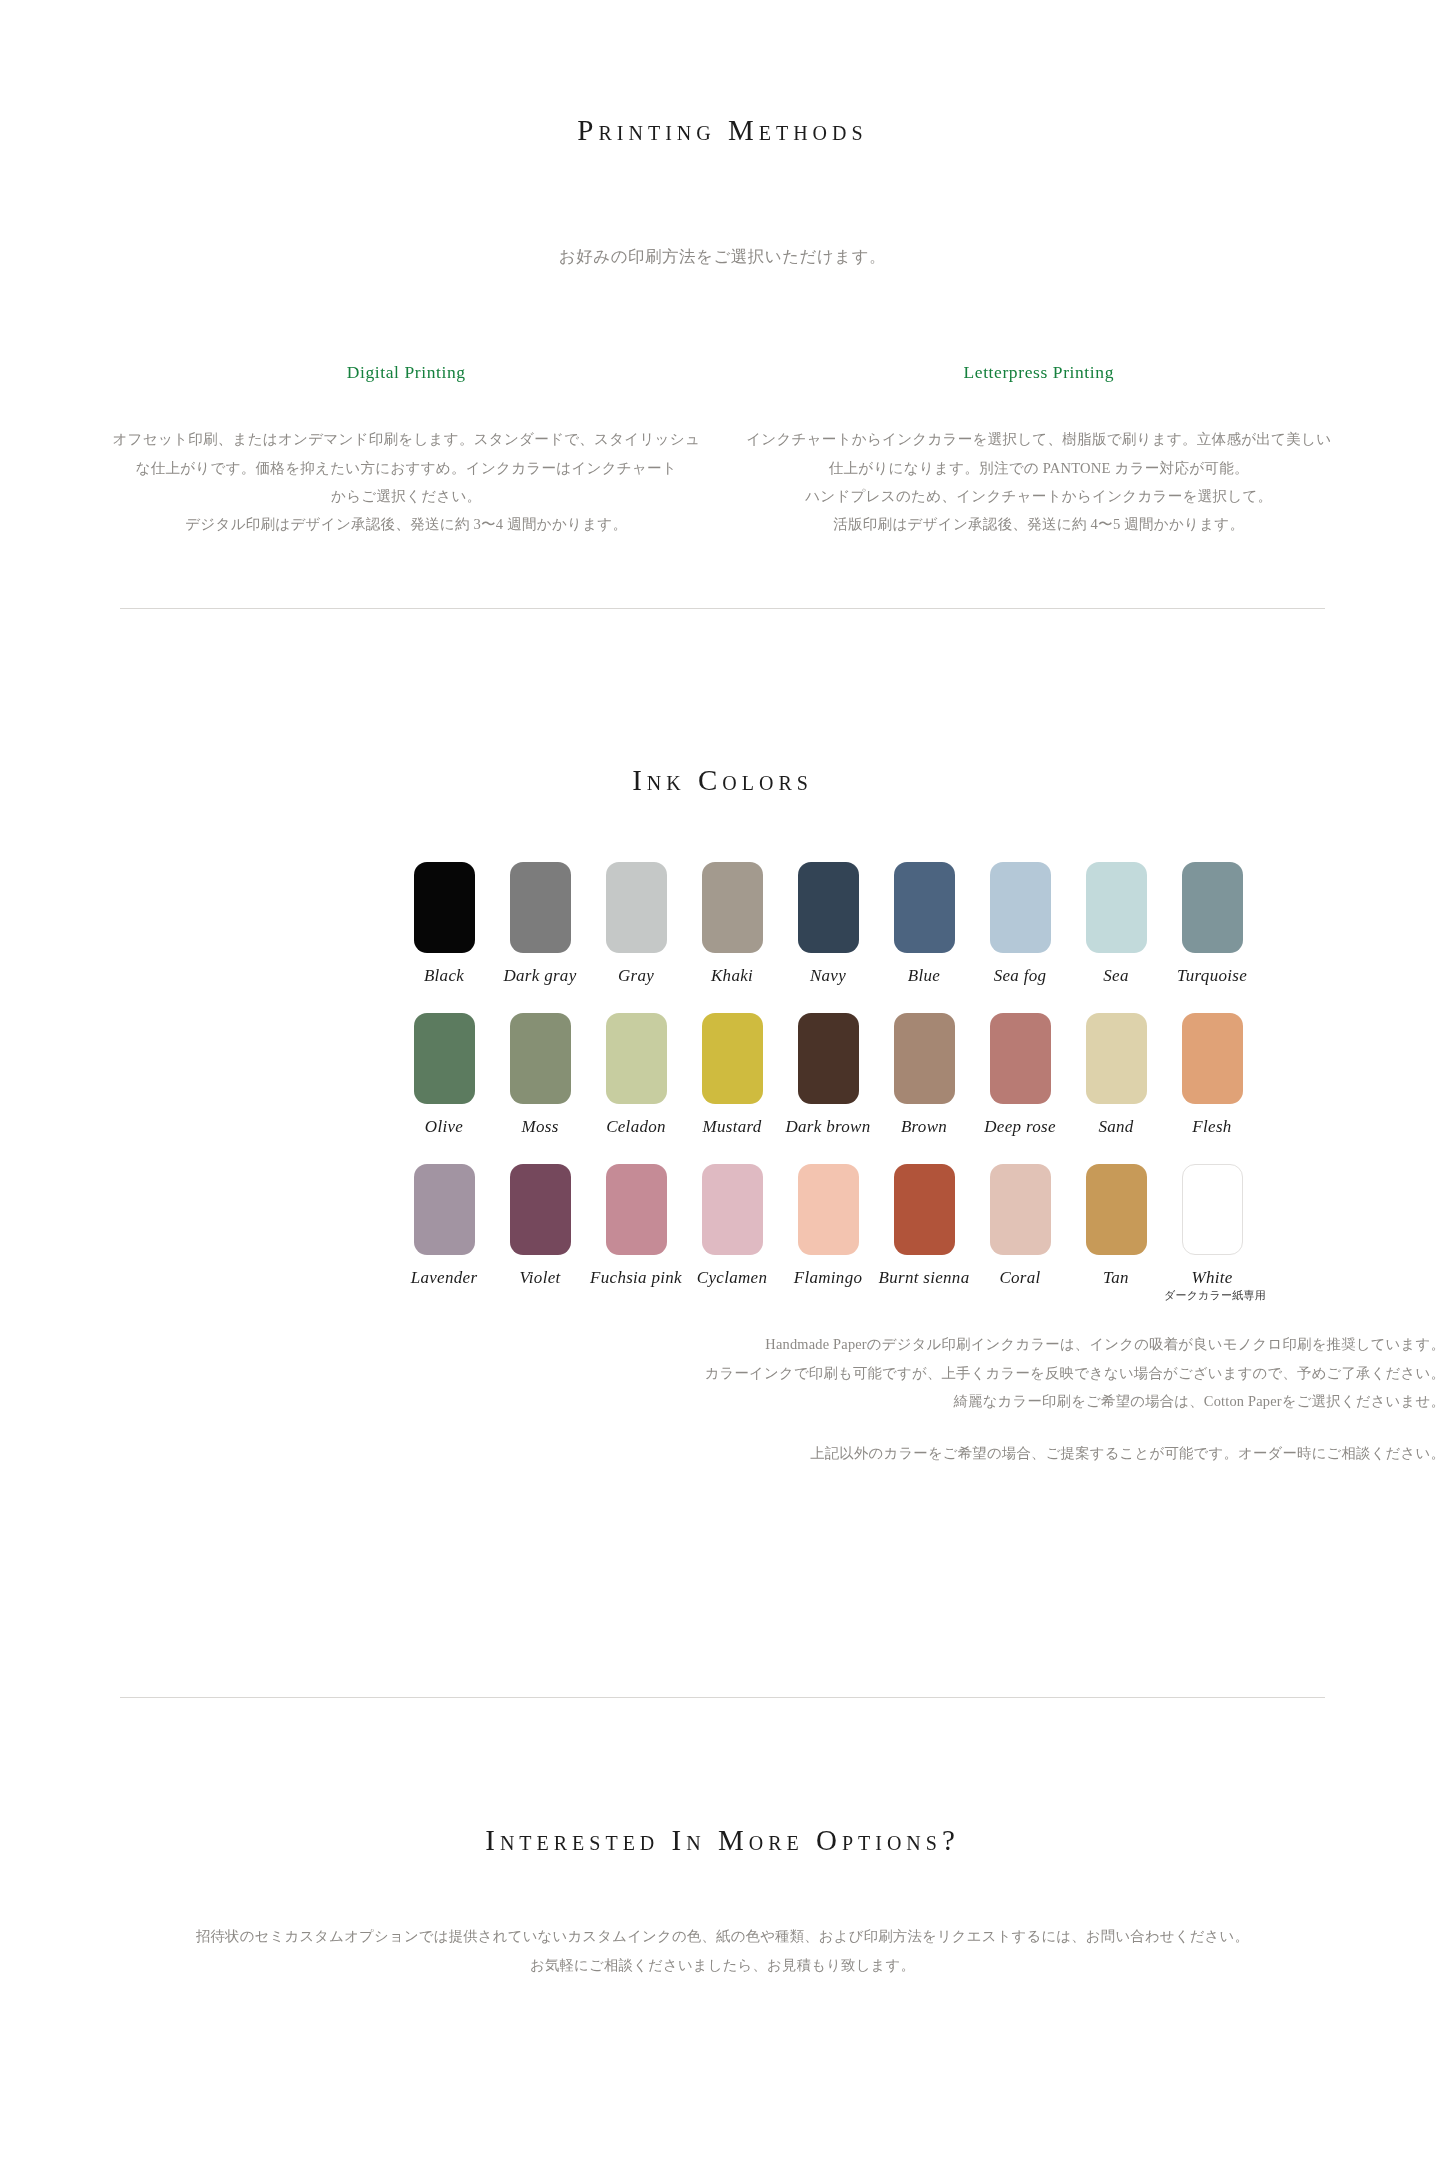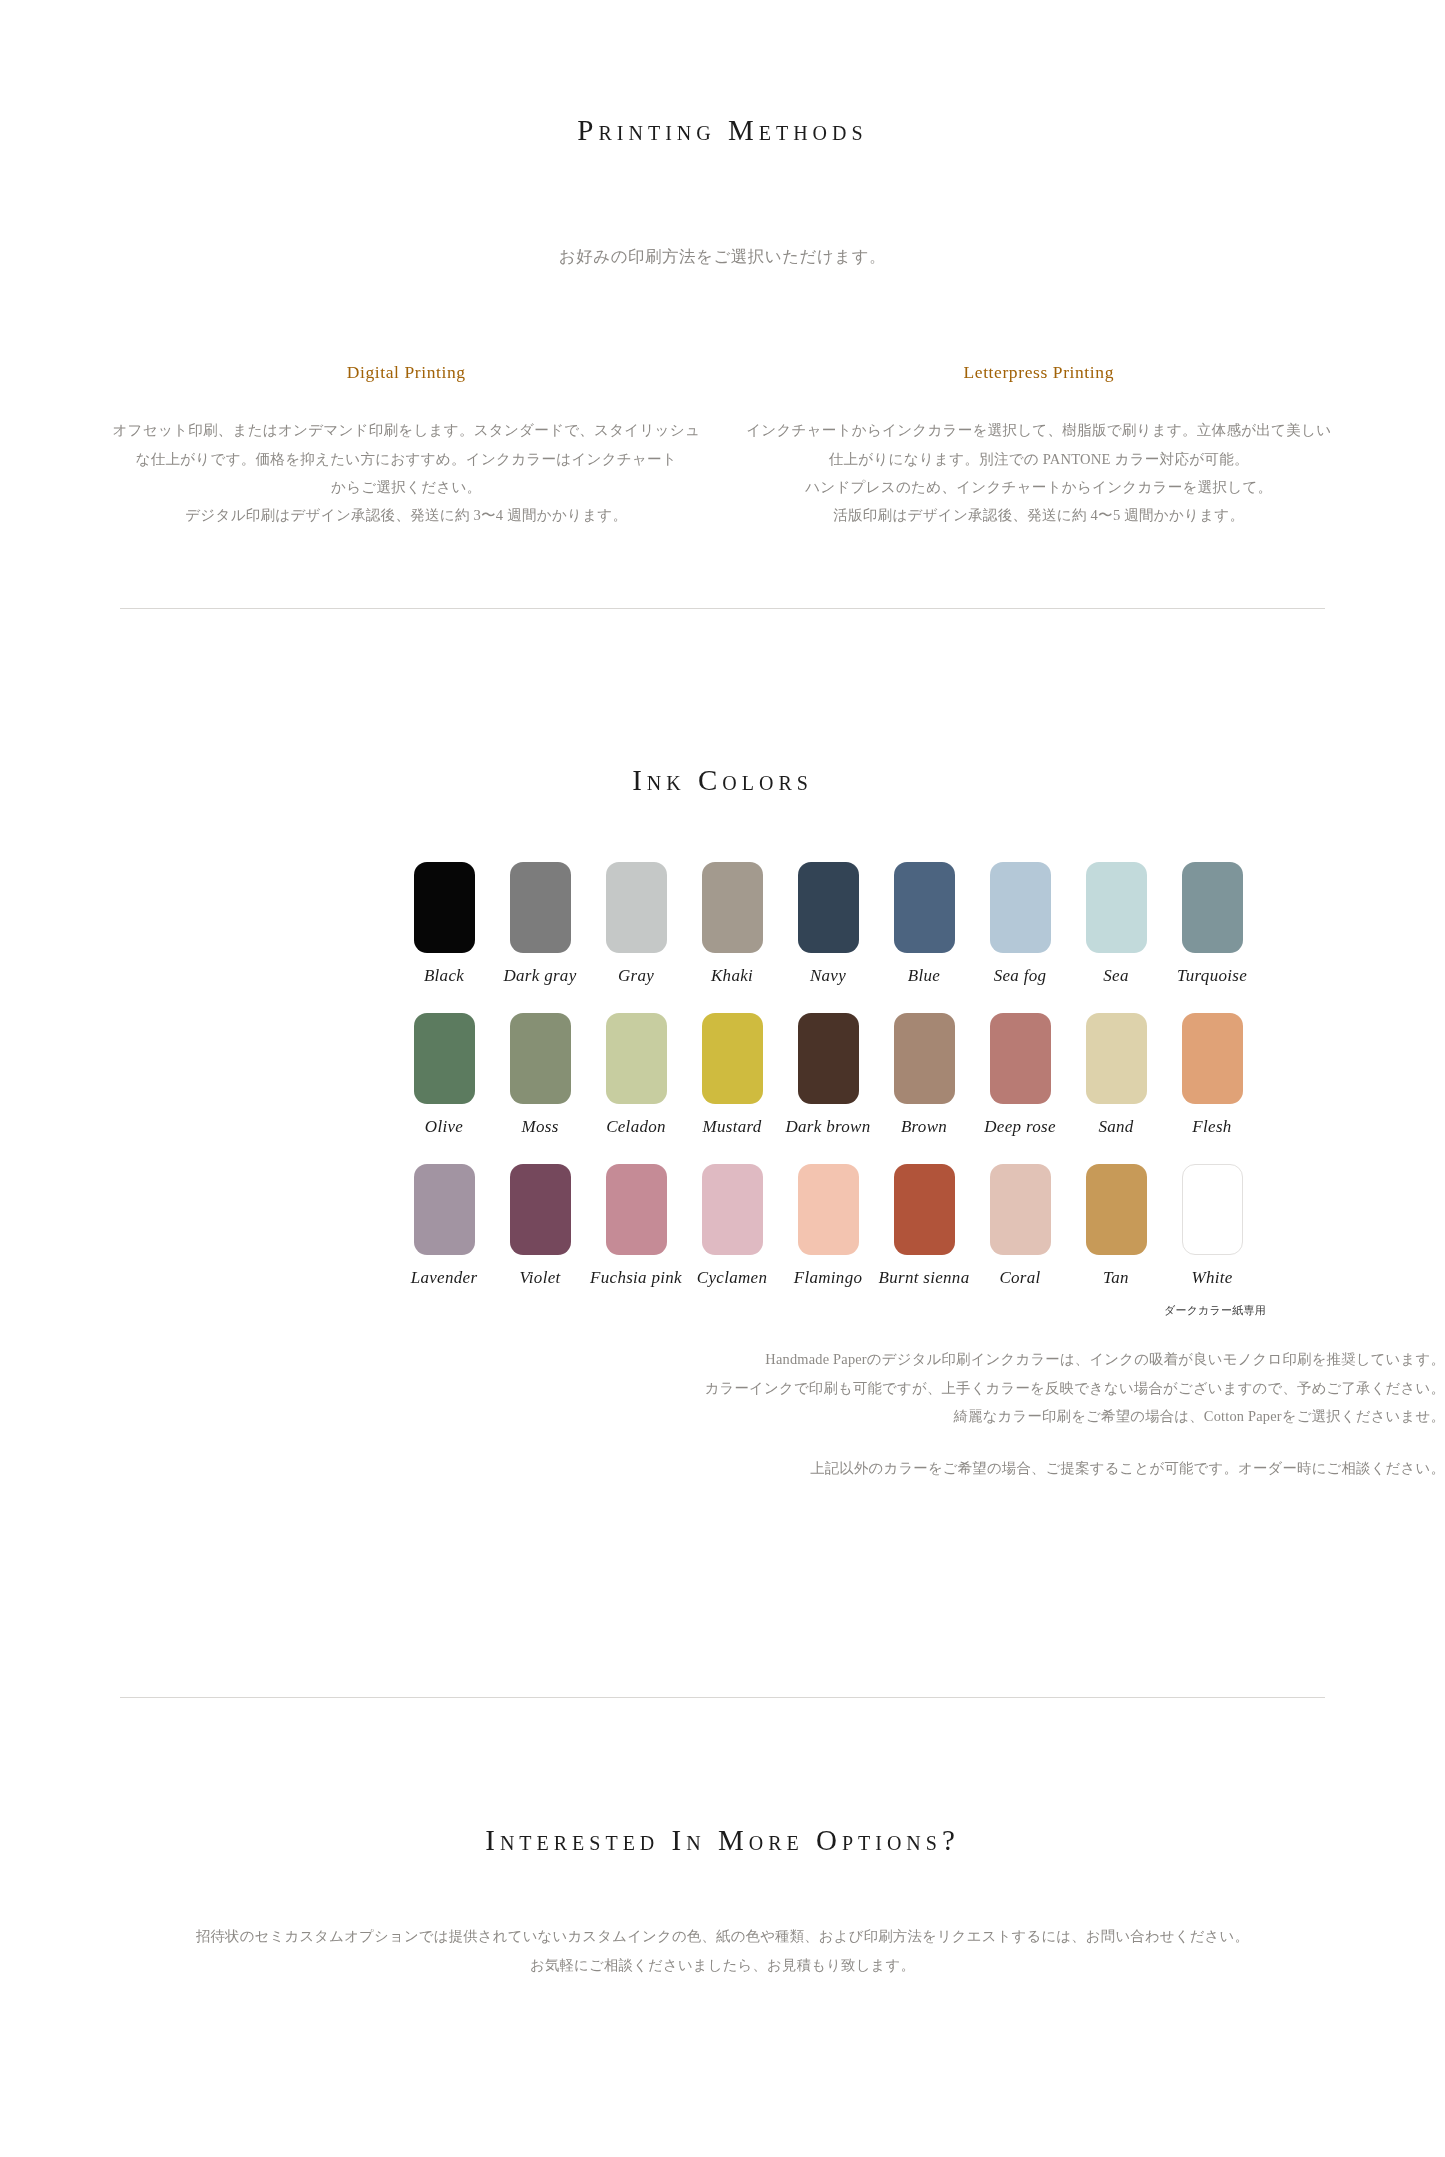--- a/index.html
+++ b/index.html
@@ -58,23 +58,23 @@
     box-sizing: border-box;
   }
   .method-col {
     flex: 1 1 50%;
     text-align: center;
     padding: 0 14px;
     box-sizing: border-box;
   }
   .method-name {
     font-size: 17.5px;
-    color: #a16207;
+    color: #15803d;
     letter-spacing: 0.6px;
-    margin-bottom: 33px;
+    margin-bottom: 42px;
   }
   .method-desc {
     font-size: 14.6px;
     color: #8d8a86;
     line-height: 1.95;
     letter-spacing: 0.2px;
   }
 
   .divider {
     position: absolute;
@@ -121,21 +121,21 @@
   .swatch-label {
     margin-top: 13px;
     font-size: 17px;
     font-style: italic;
     font-family: "Liberation Serif", "DejaVu Serif", serif;
     color: #1c1c1c;
     letter-spacing: 0.3px;
     white-space: nowrap;
   }
   .swatch-sublabel {
-    margin-top: 15px;
+    margin-top: 0;
     font-size: 11px;
     font-style: normal;
     color: #3a3a3a;
     white-space: nowrap;
     letter-spacing: 0.2px;
   }
 
   .ink-notes {
     margin-top: 24px;
     text-align: right;

